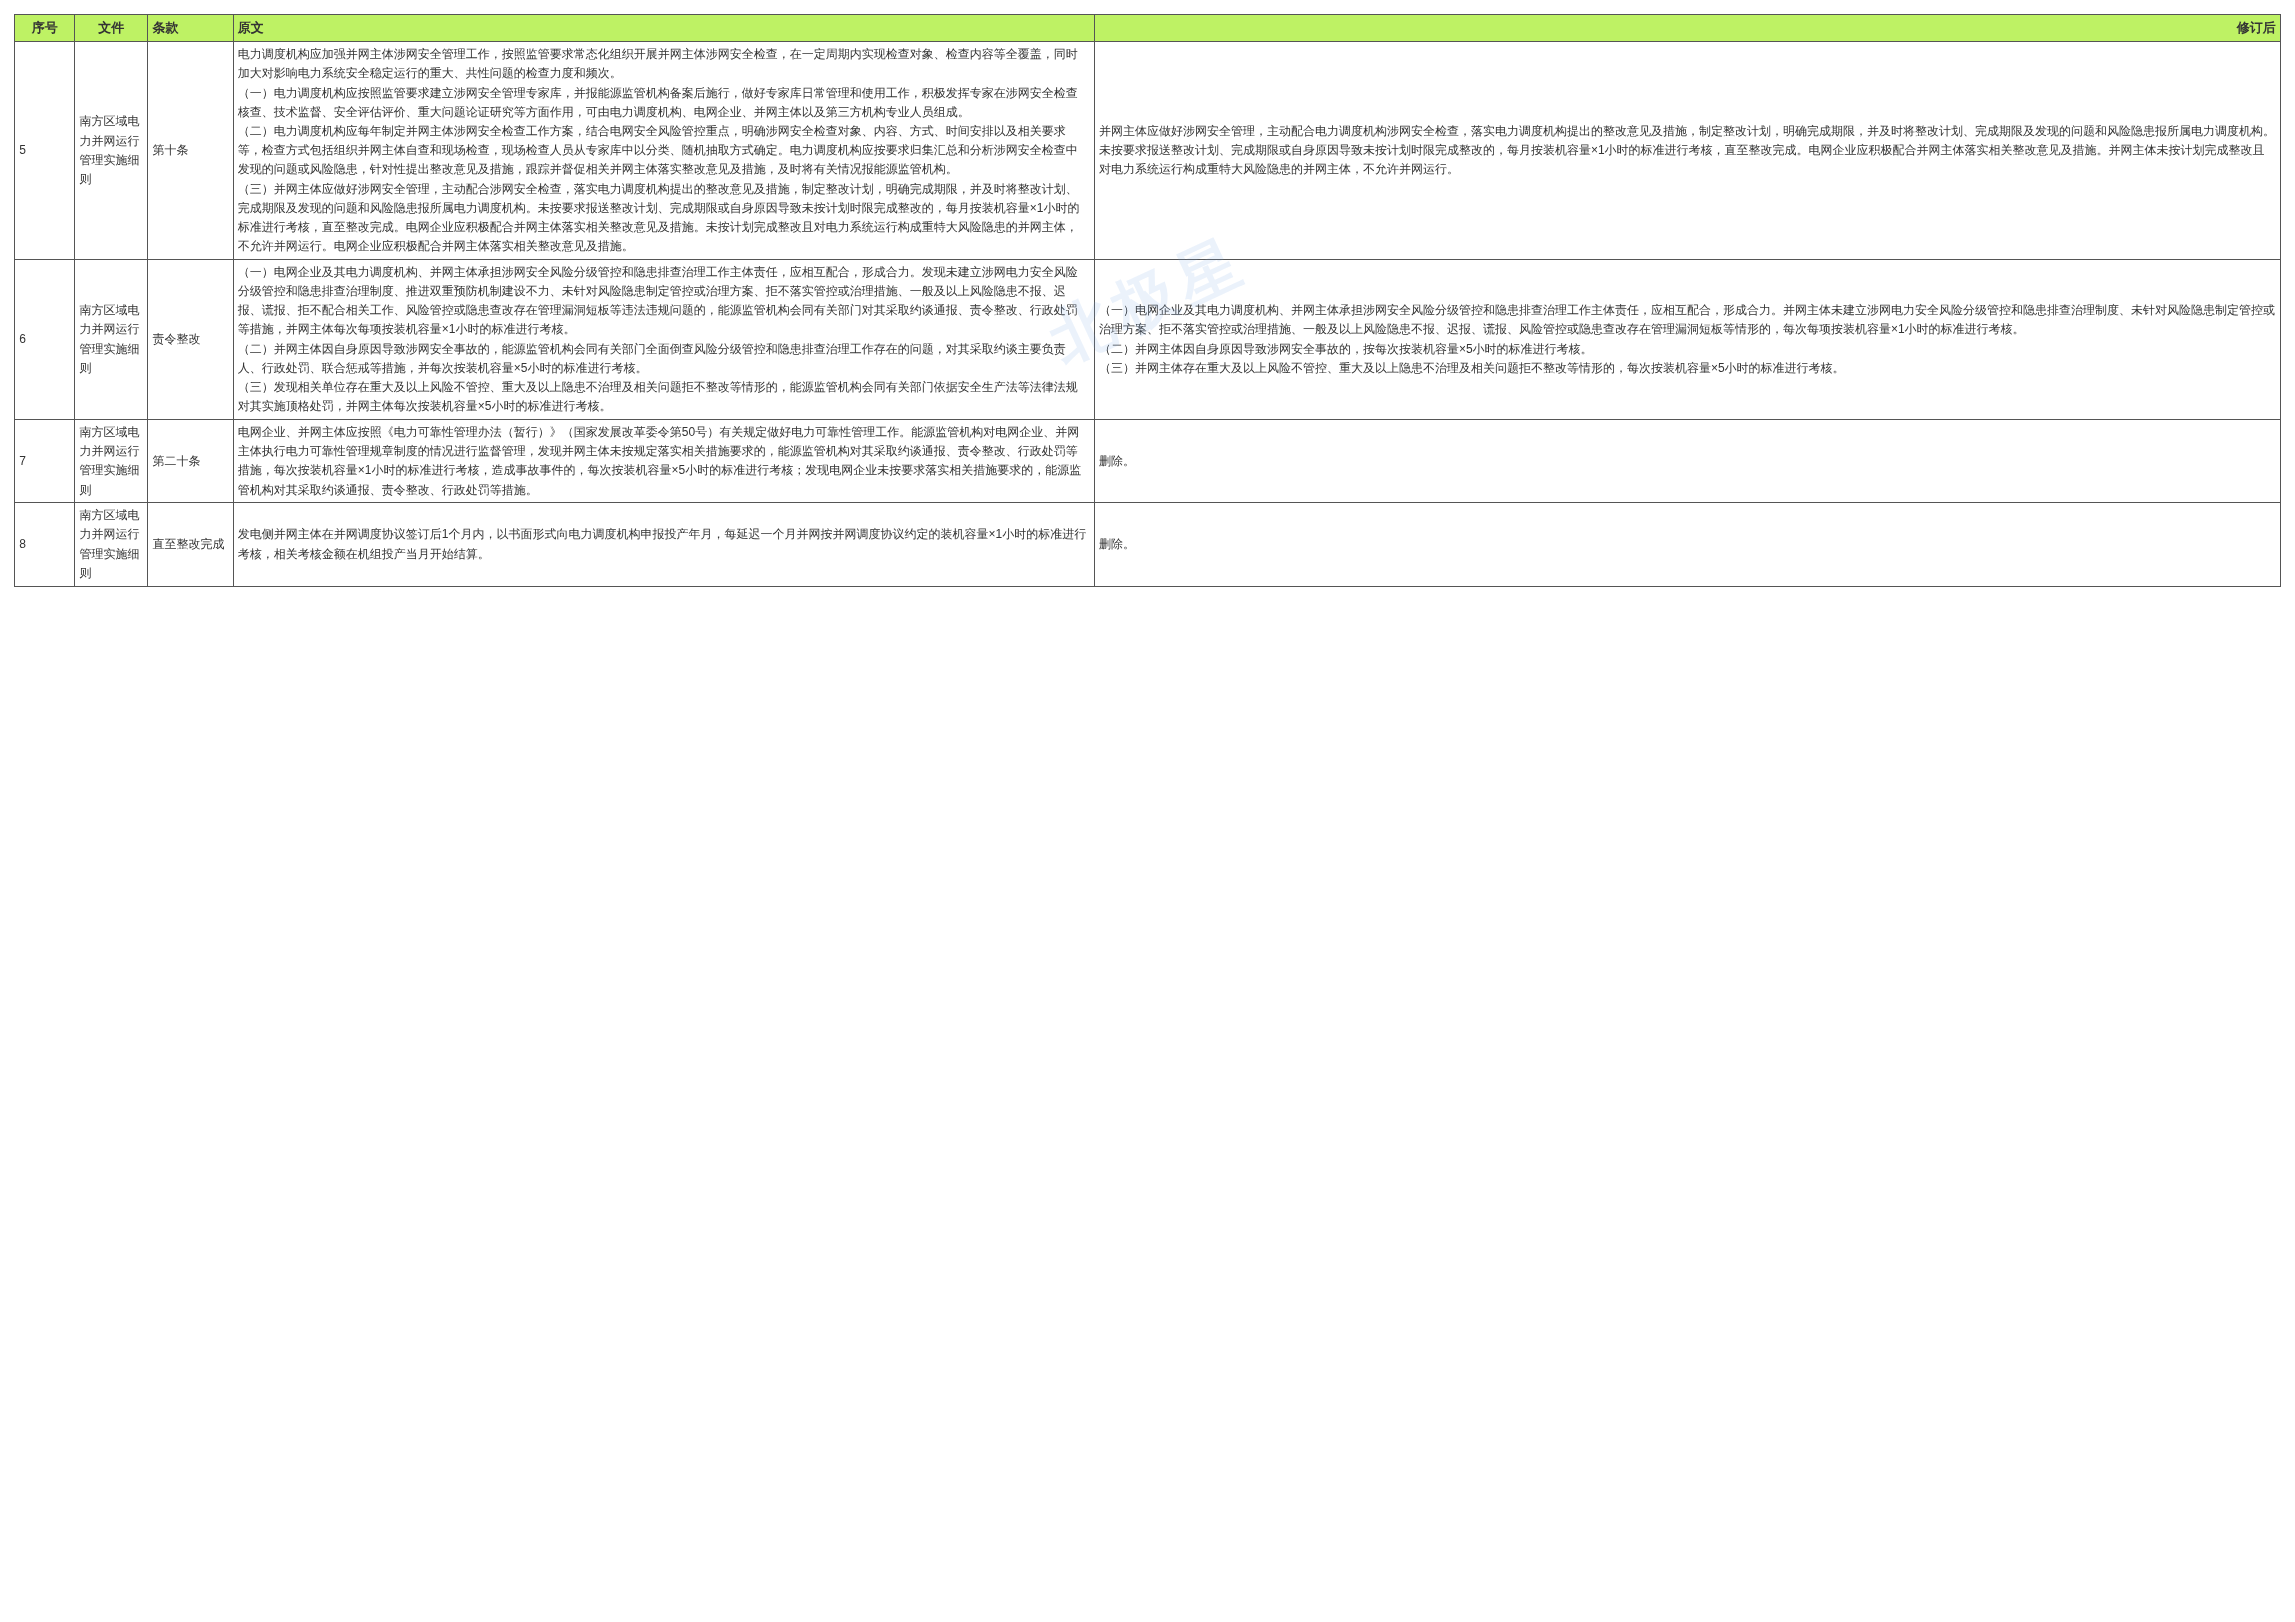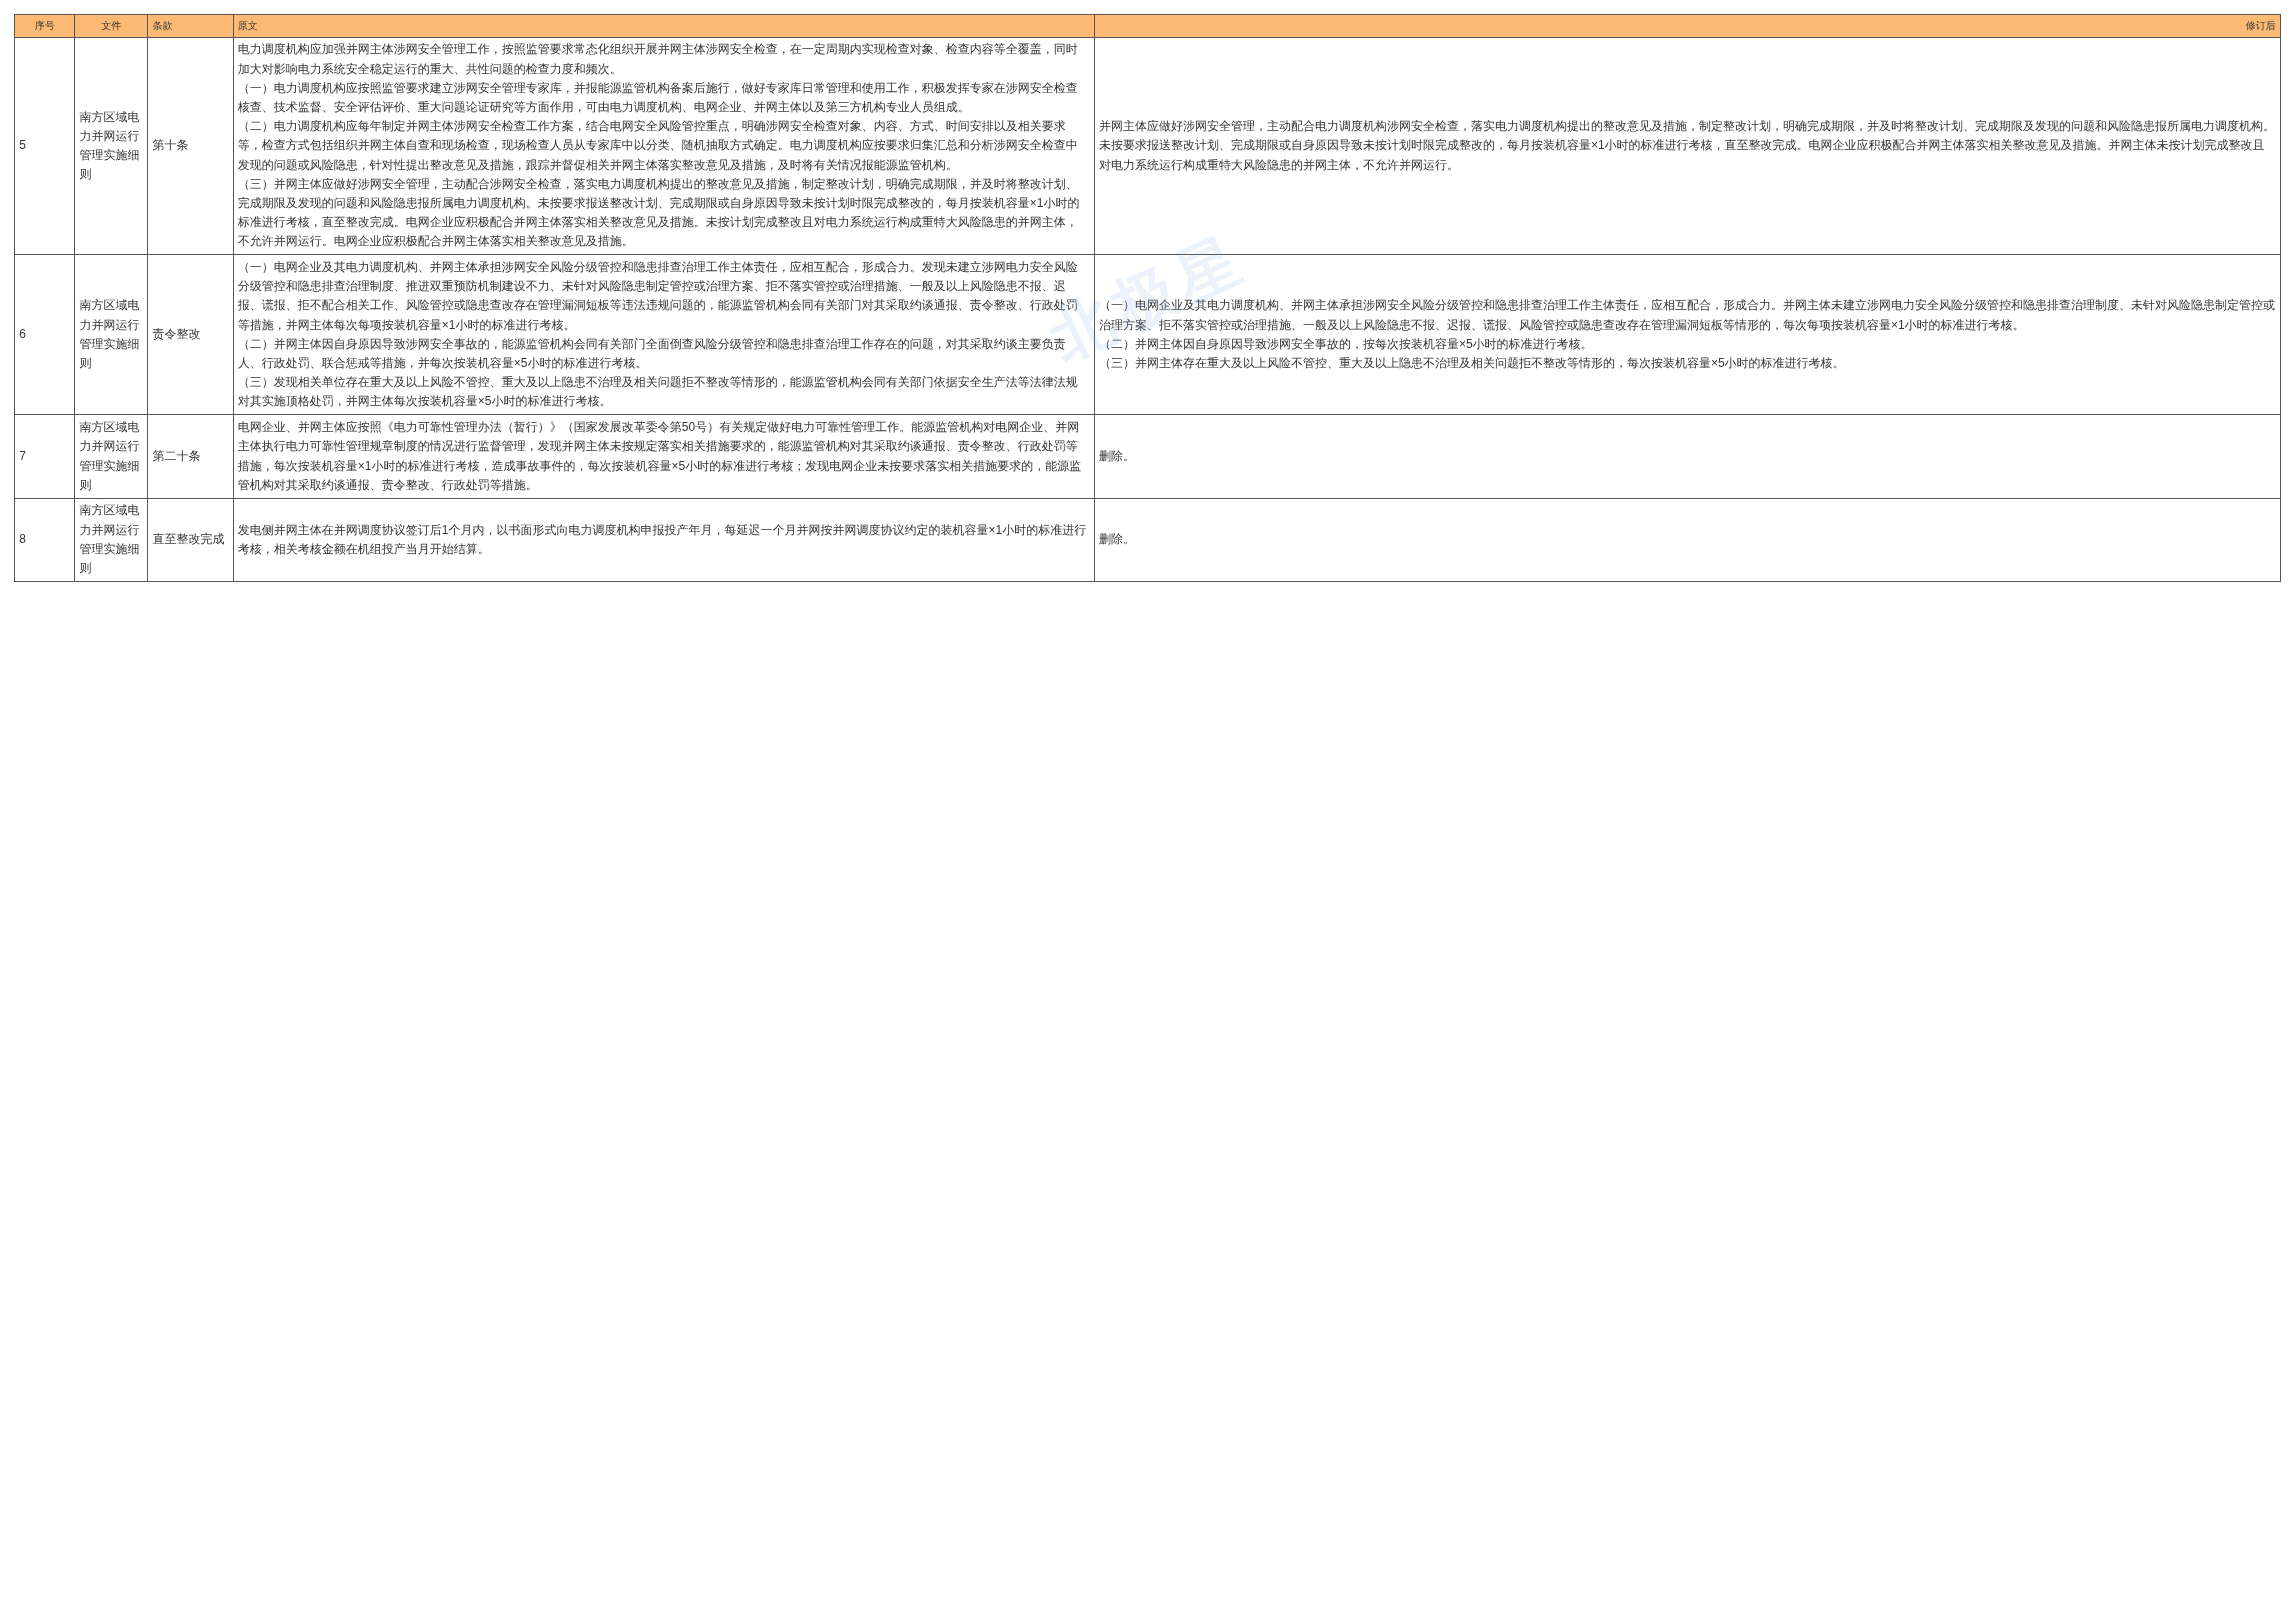--- a/index.html
+++ b/index.html
@@ -17,24 +17,24 @@
   th, td {
     border: 0.7px solid #555;
     padding: 2.8px 4.2px;
     font-size: 12px;
     color: #333;
     vertical-align: middle;
     word-break: break-all;
     line-height: 1.6;
   }
   th {
-    background: #fdba74;
+    background: #bef264;
     text-align: center;
-    font-weight: normal;
-    font-size: 10px;
+    font-weight: bold;
+    font-size: 13px;
   }
   .col-idx   { width: 2%;  text-align: center; }
   .col-file  { width: 2.5%;  }
   .col-clause{ width: 3%;  text-align: left; }
   .col-orig  { width: 34%; text-align: left; }
   .col-rev   { width: 47%; text-align: right; }
   td.center { text-align: left; }
   td.content { text-align: left; }
   .watermark {
     position: absolute;

